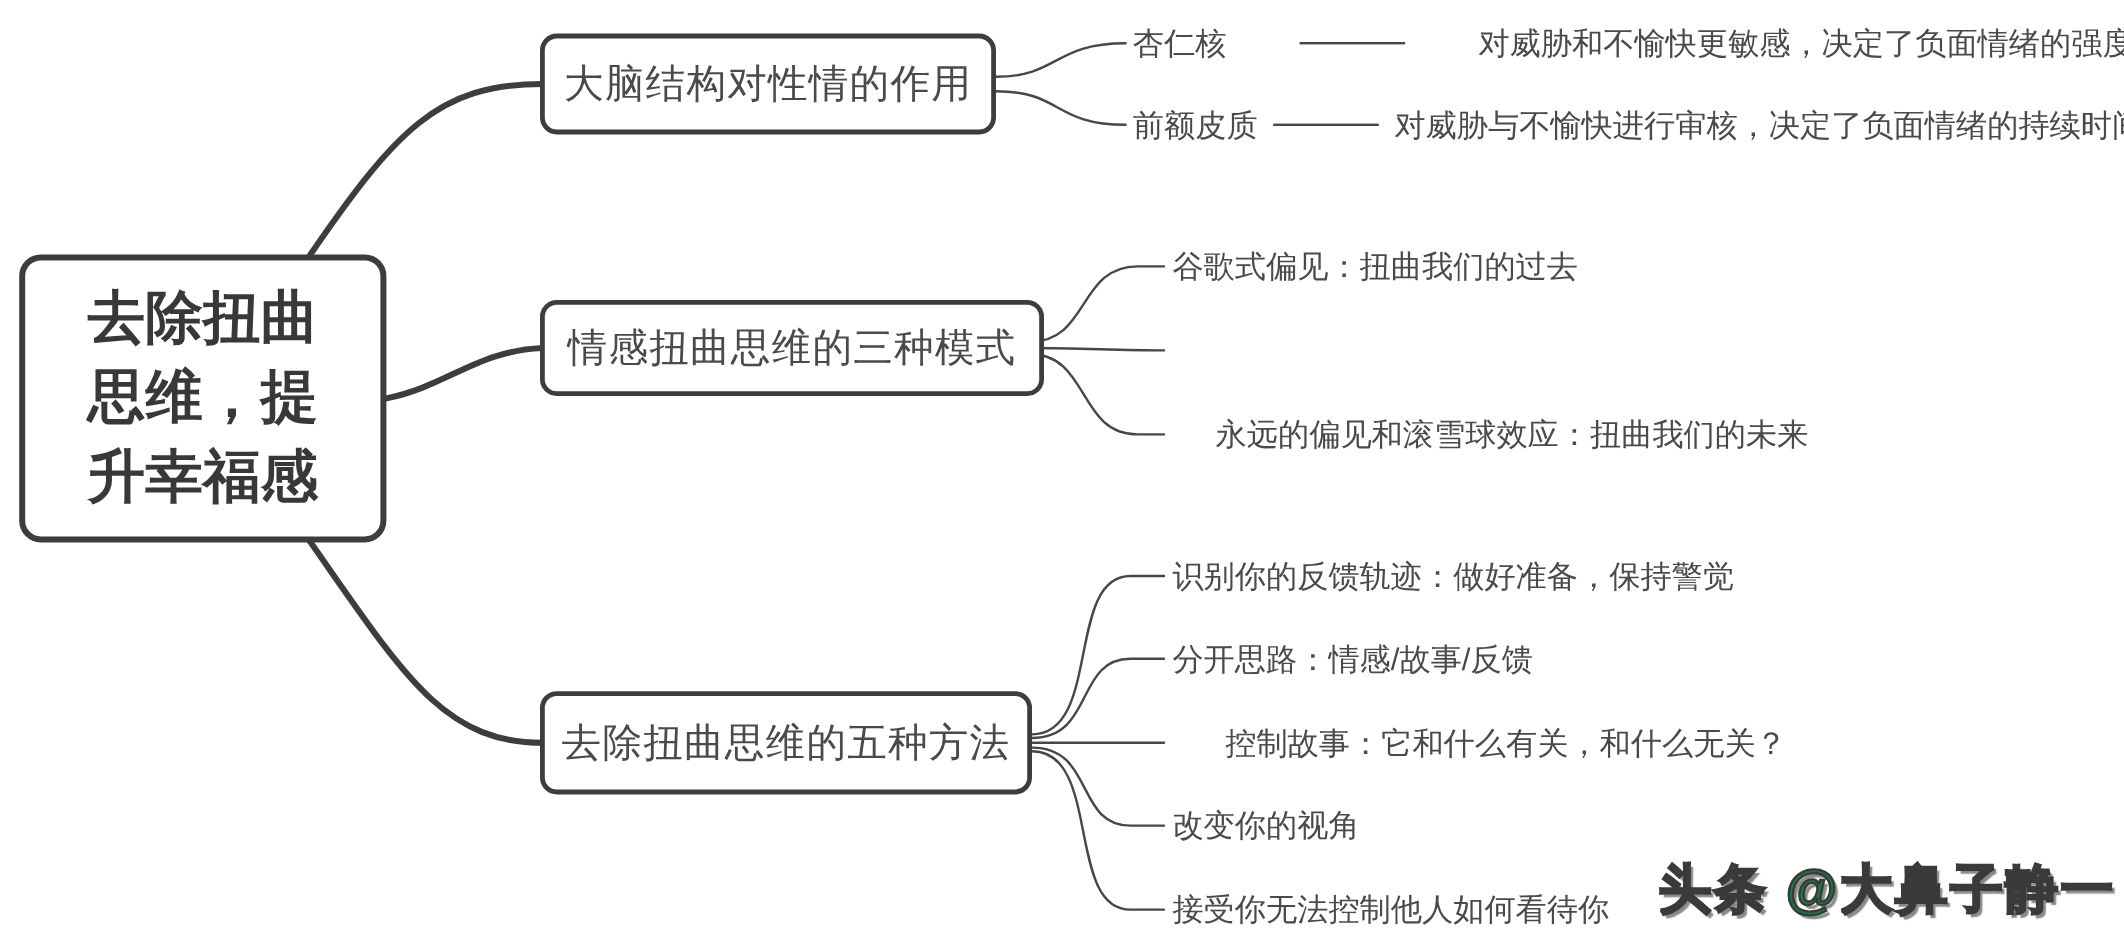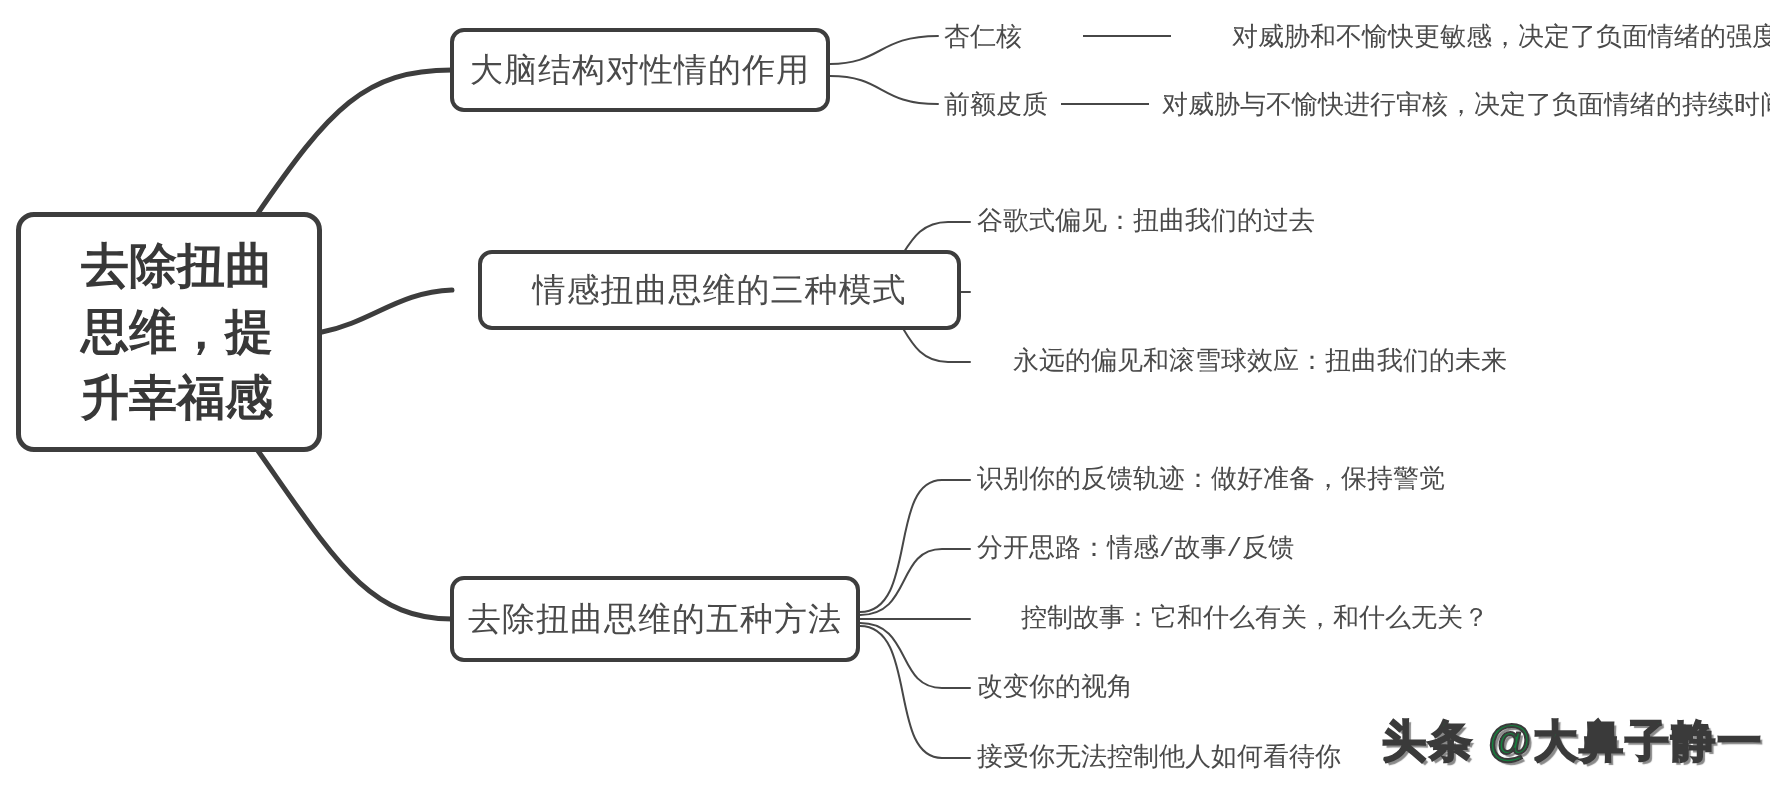--- a/index.html
+++ b/index.html
@@ -36,31 +36,31 @@
   }
   .root-node {
     left: 16px; top: 212px;
     width: 306px; height: 240px;
     border-width: 5px;
     border-radius: 18px;
     font-size: 48px;
     font-weight: bold;
     color: #383838;
     line-height: 66px;
-    text-align: right;
+    text-align: center;
     padding: 0 44px;
   }
   .branch-node {
     font-size: 33px;
     font-weight: 400;
     letter-spacing: 1px;
     white-space: nowrap;
   }
   .branch-1 { left: 450px; top: 28px;  width: 380px; height: 84px; }
-  .branch-2 { left: 450px; top: 250px; width: 483px; height: 80px; margin-left: 28px; }
+  .branch-2 { left: 450px; top: 250px; width: 420px; height: 80px; }
   .branch-3 { left: 450px; top: 576px; width: 410px; height: 86px; }
 
   .term-row {
     position: absolute;
     display: flex;
     align-items: center;
     height: 30px;
     font-size: 26px;
     color: #4a4a4a;
     white-space: nowrap;
@@ -72,21 +72,20 @@
     background: #474747;
     margin: 0 13px;
   }
   .leaf {
     position: absolute;
     height: 30px;
     line-height: 30px;
     font-size: 26px;
     color: #4a4a4a;
     white-space: nowrap;
-    font-family: Liberation Mono, monospace;
   }
   .watermark {
     position: absolute;
     left: 1382px; top: 712px;
     font-size: 44px;
     font-weight: bold;
     letter-spacing: 2px;
     color: #15803d;
     -webkit-text-stroke: 2px #3a3a3a;
     text-shadow: 3px 3px 1px rgba(40,40,40,0.55);

